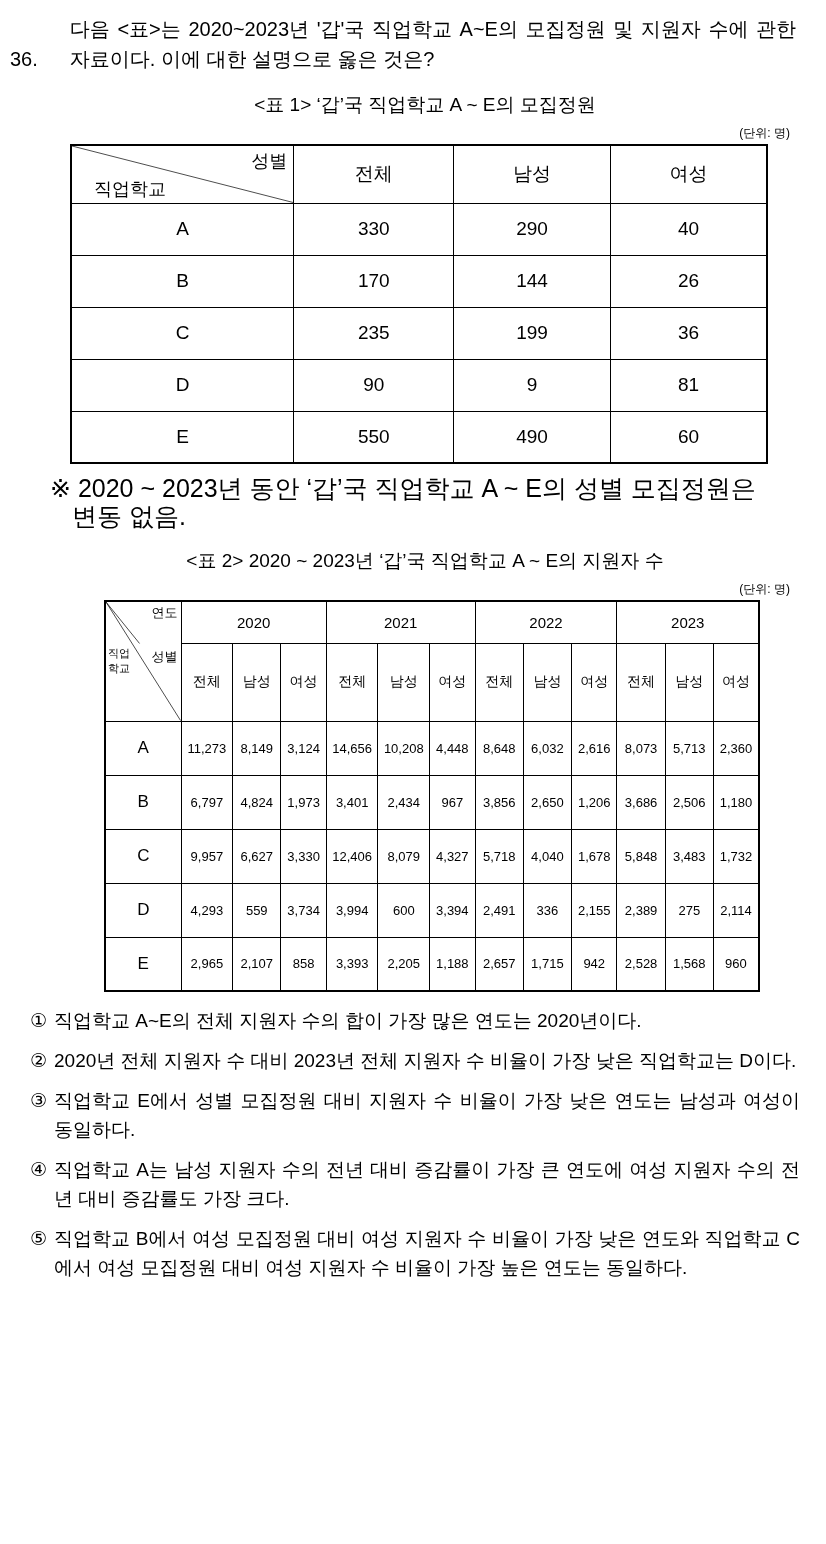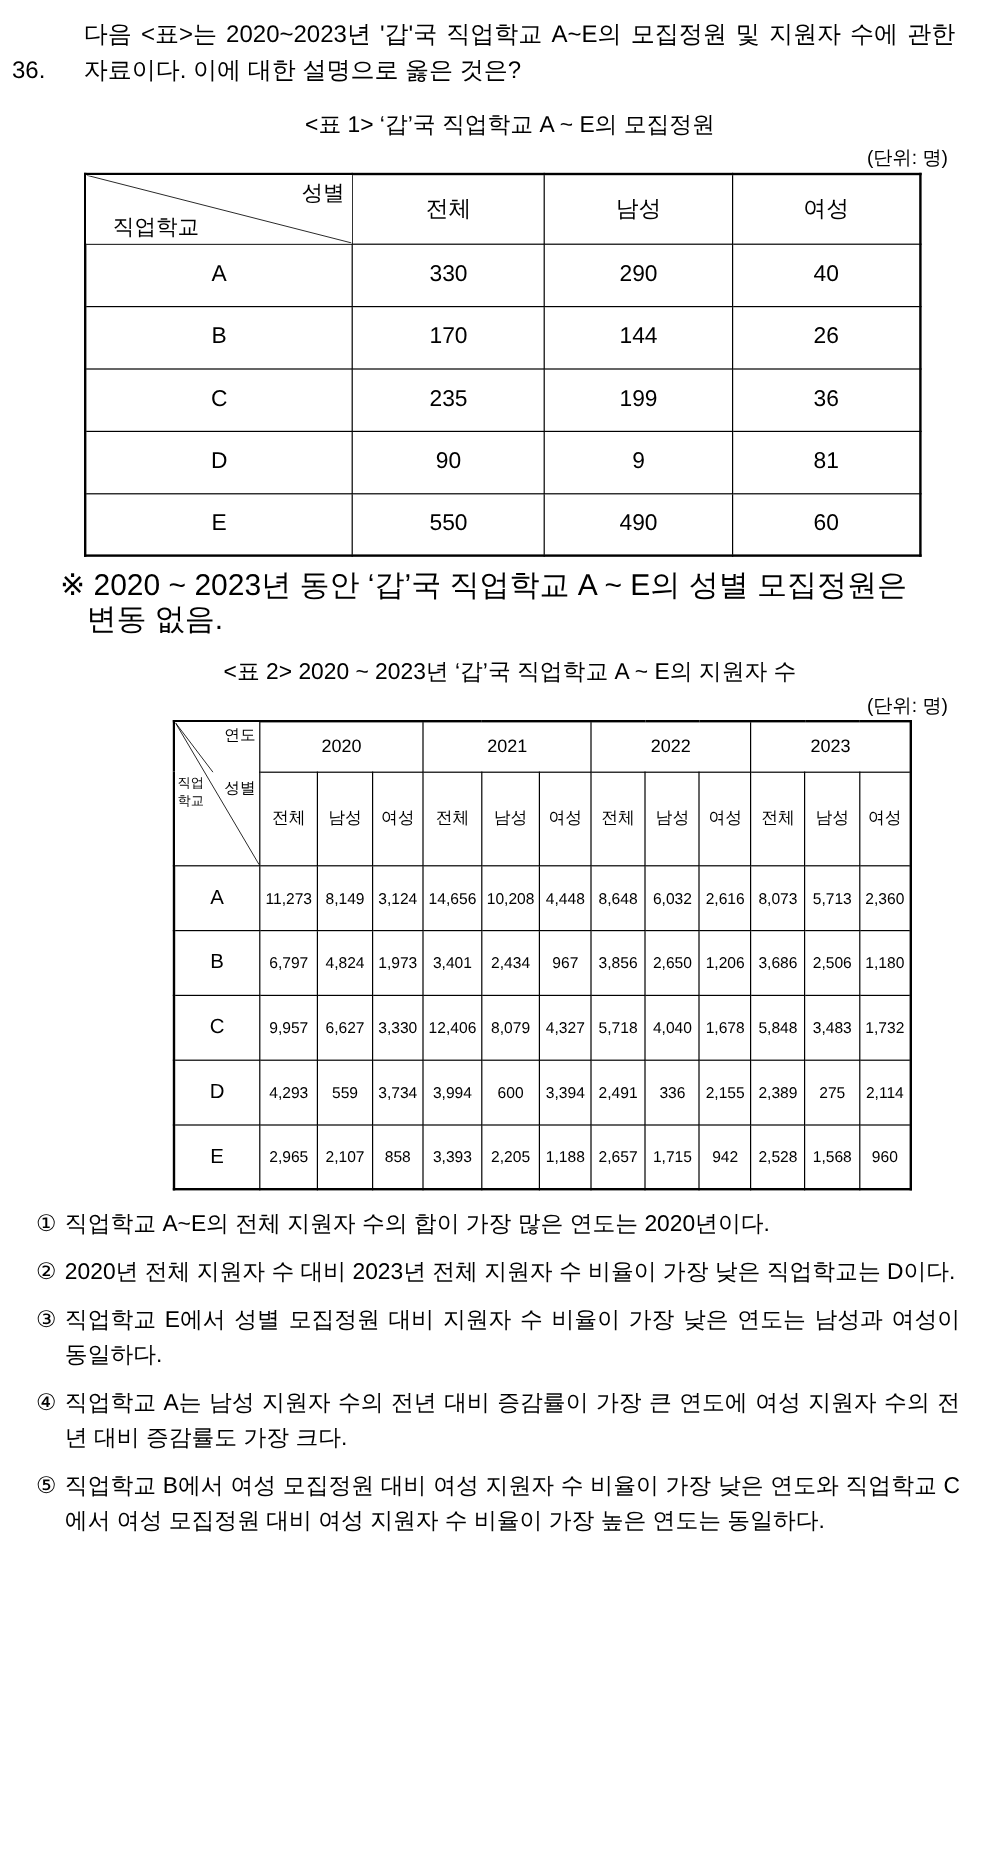--- a/index.html
+++ b/index.html
@@ -42,21 +42,21 @@
   
   .table-caption {
     text-align: center;
     font-size: 19px;
     line-height: 26px;
     margin-top: 18px;
     margin-left: 24px;
   }
   .unit-label {
     text-align: right;
-    font-size: 16px;
+    font-size: 12px;
     line-height: 22px;
     padding-right: 36px;
     margin-top: 4px;
   }
 
   
   .t1-wrap { padding: 0 58px 0 70px; }
   table.grid {
     border-collapse: collapse;
     width: 100%;
@@ -100,21 +100,21 @@
 
   
   .footnote {
     font-size: 25px;
     line-height: 28px;
     padding: 10px 40px 0 72px;
     text-indent: -22px;
   }
 
   
-  .t2-wrap { padding: 0 66px 0 104px; margin-left: 40px; }
+  .t2-wrap { padding: 0 66px 0 104px; }
   table.t2 { border: 2px solid #000; }
   table.t2 td, table.t2 th {
     font-size: 13px;
     height: 54px;
     padding: 0 1px;
     white-space: nowrap;
   }
   table.t2 .yr-row th { height: 42px; font-size: 15px; }
   table.t2 .gen-row th { height: 78px; font-size: 14px; }
   table.t2 .school-cell { font-size: 17px; }

